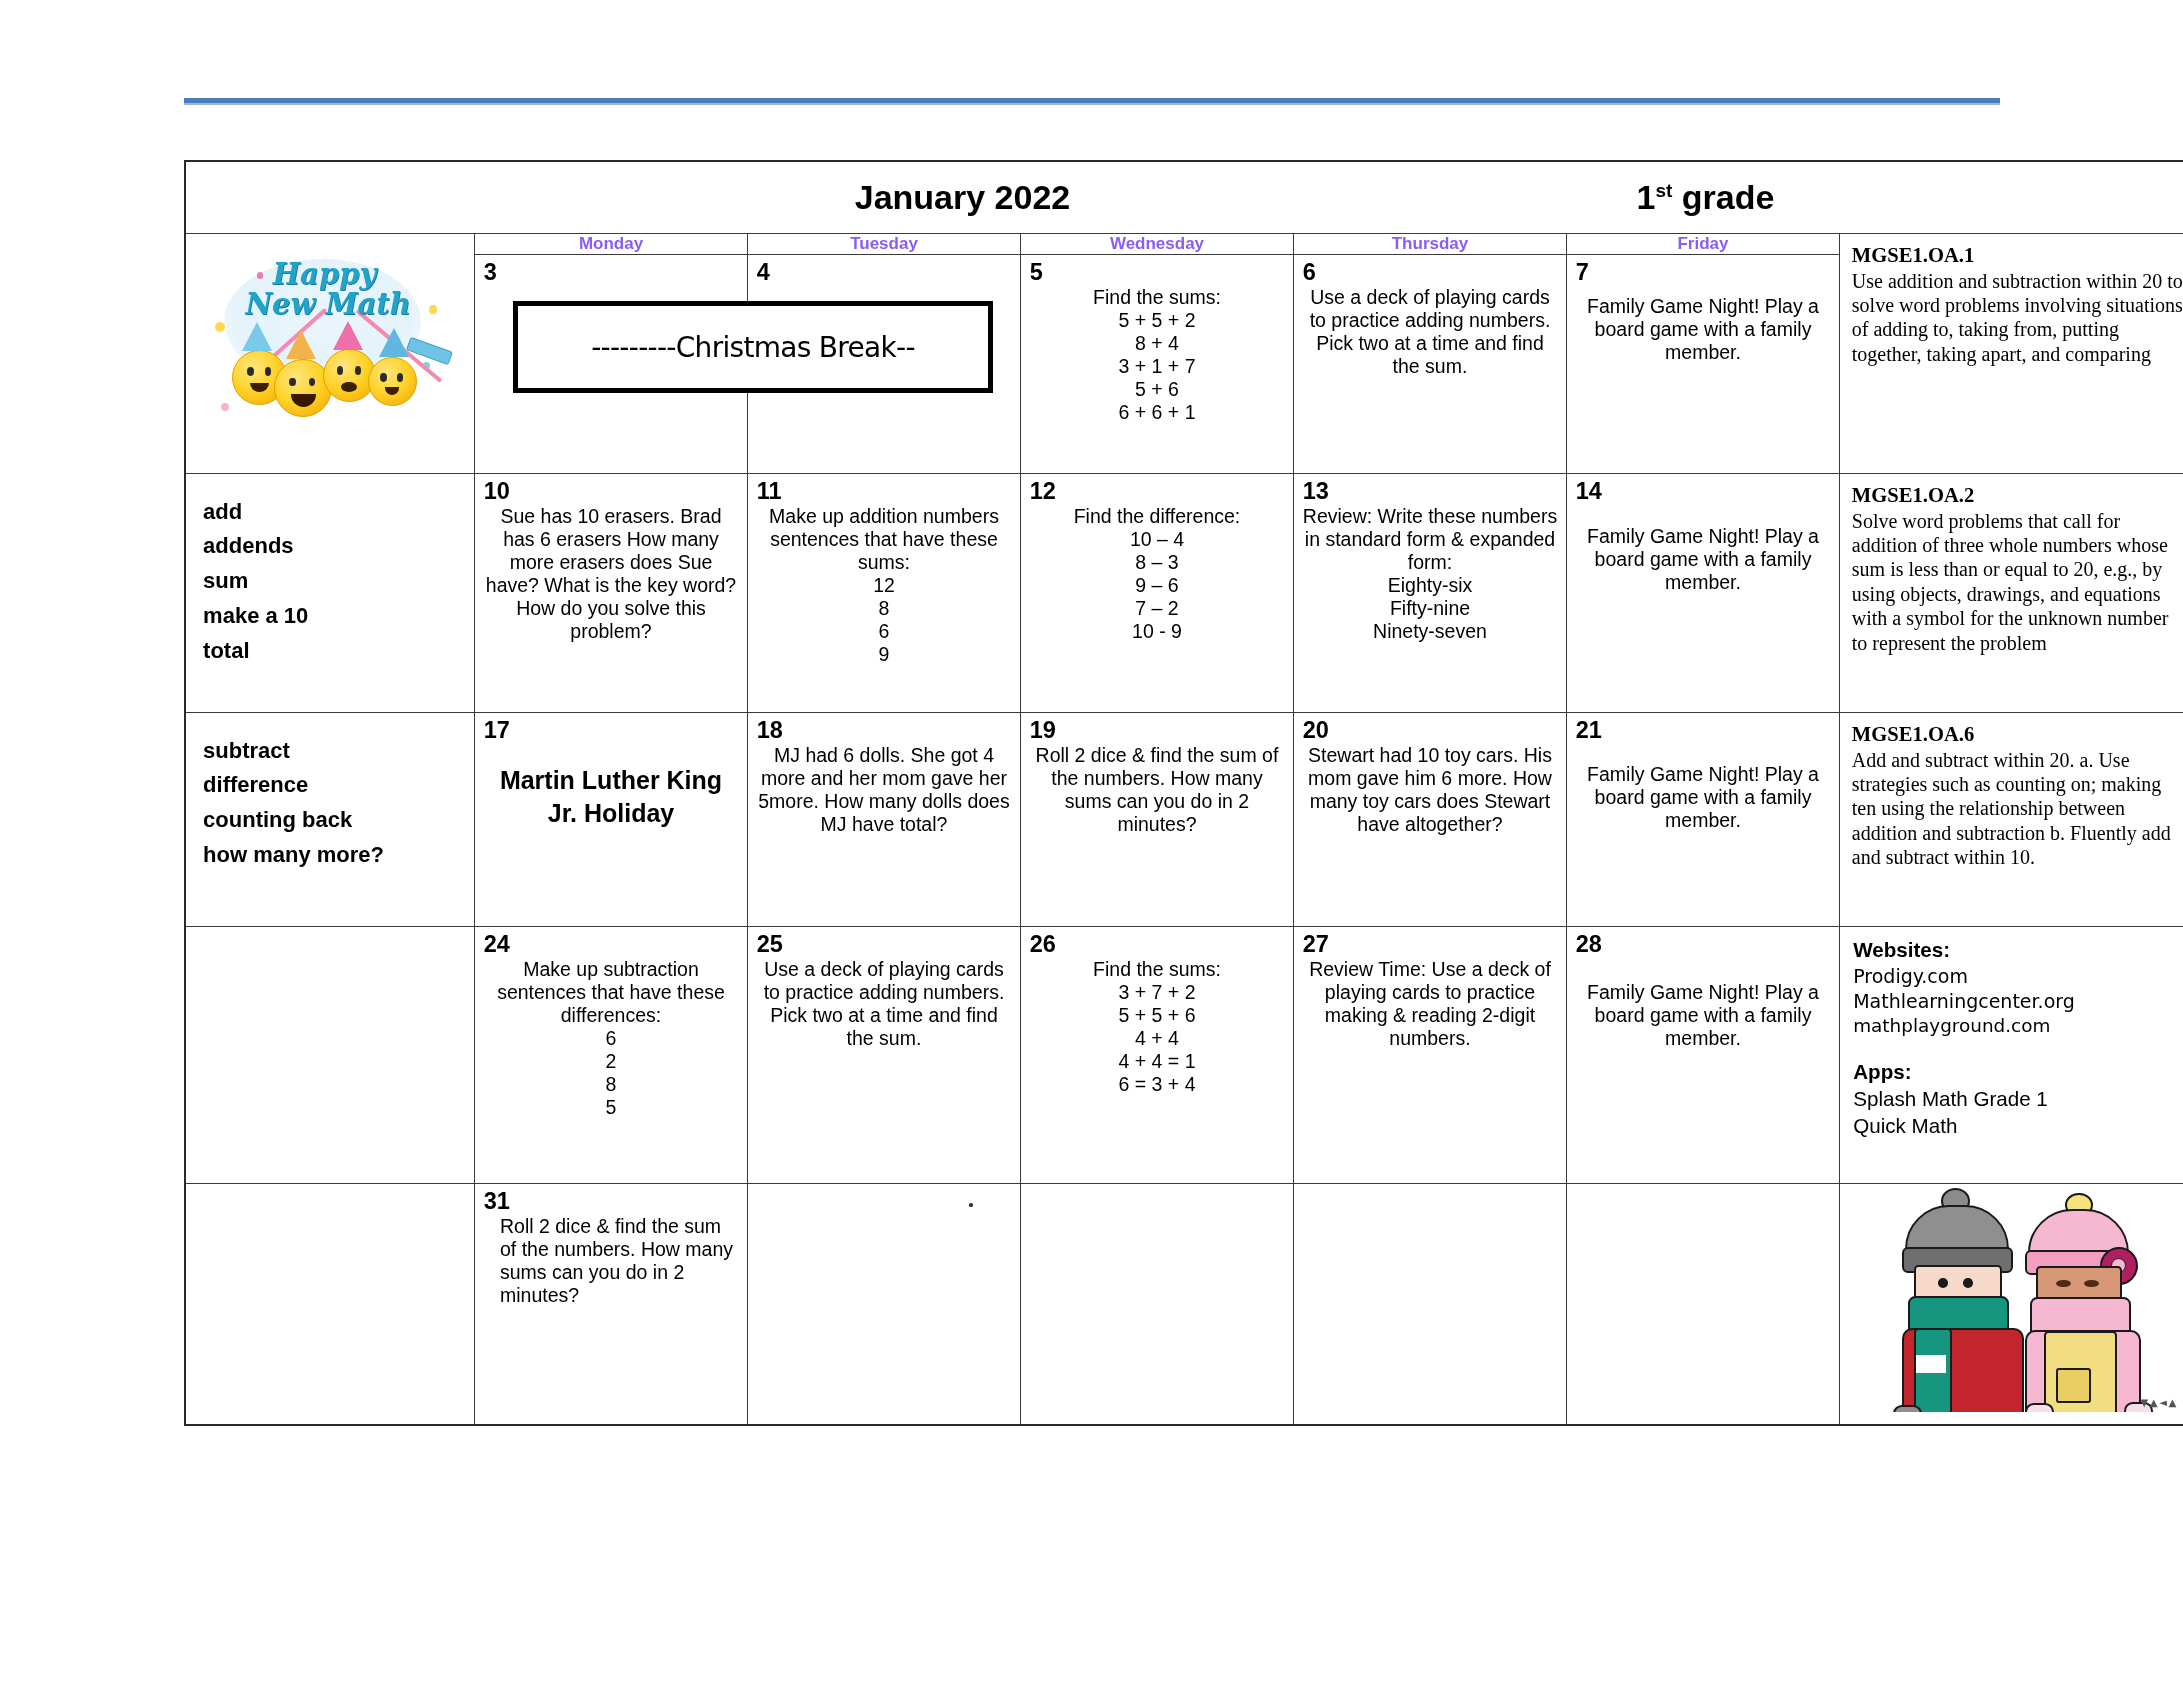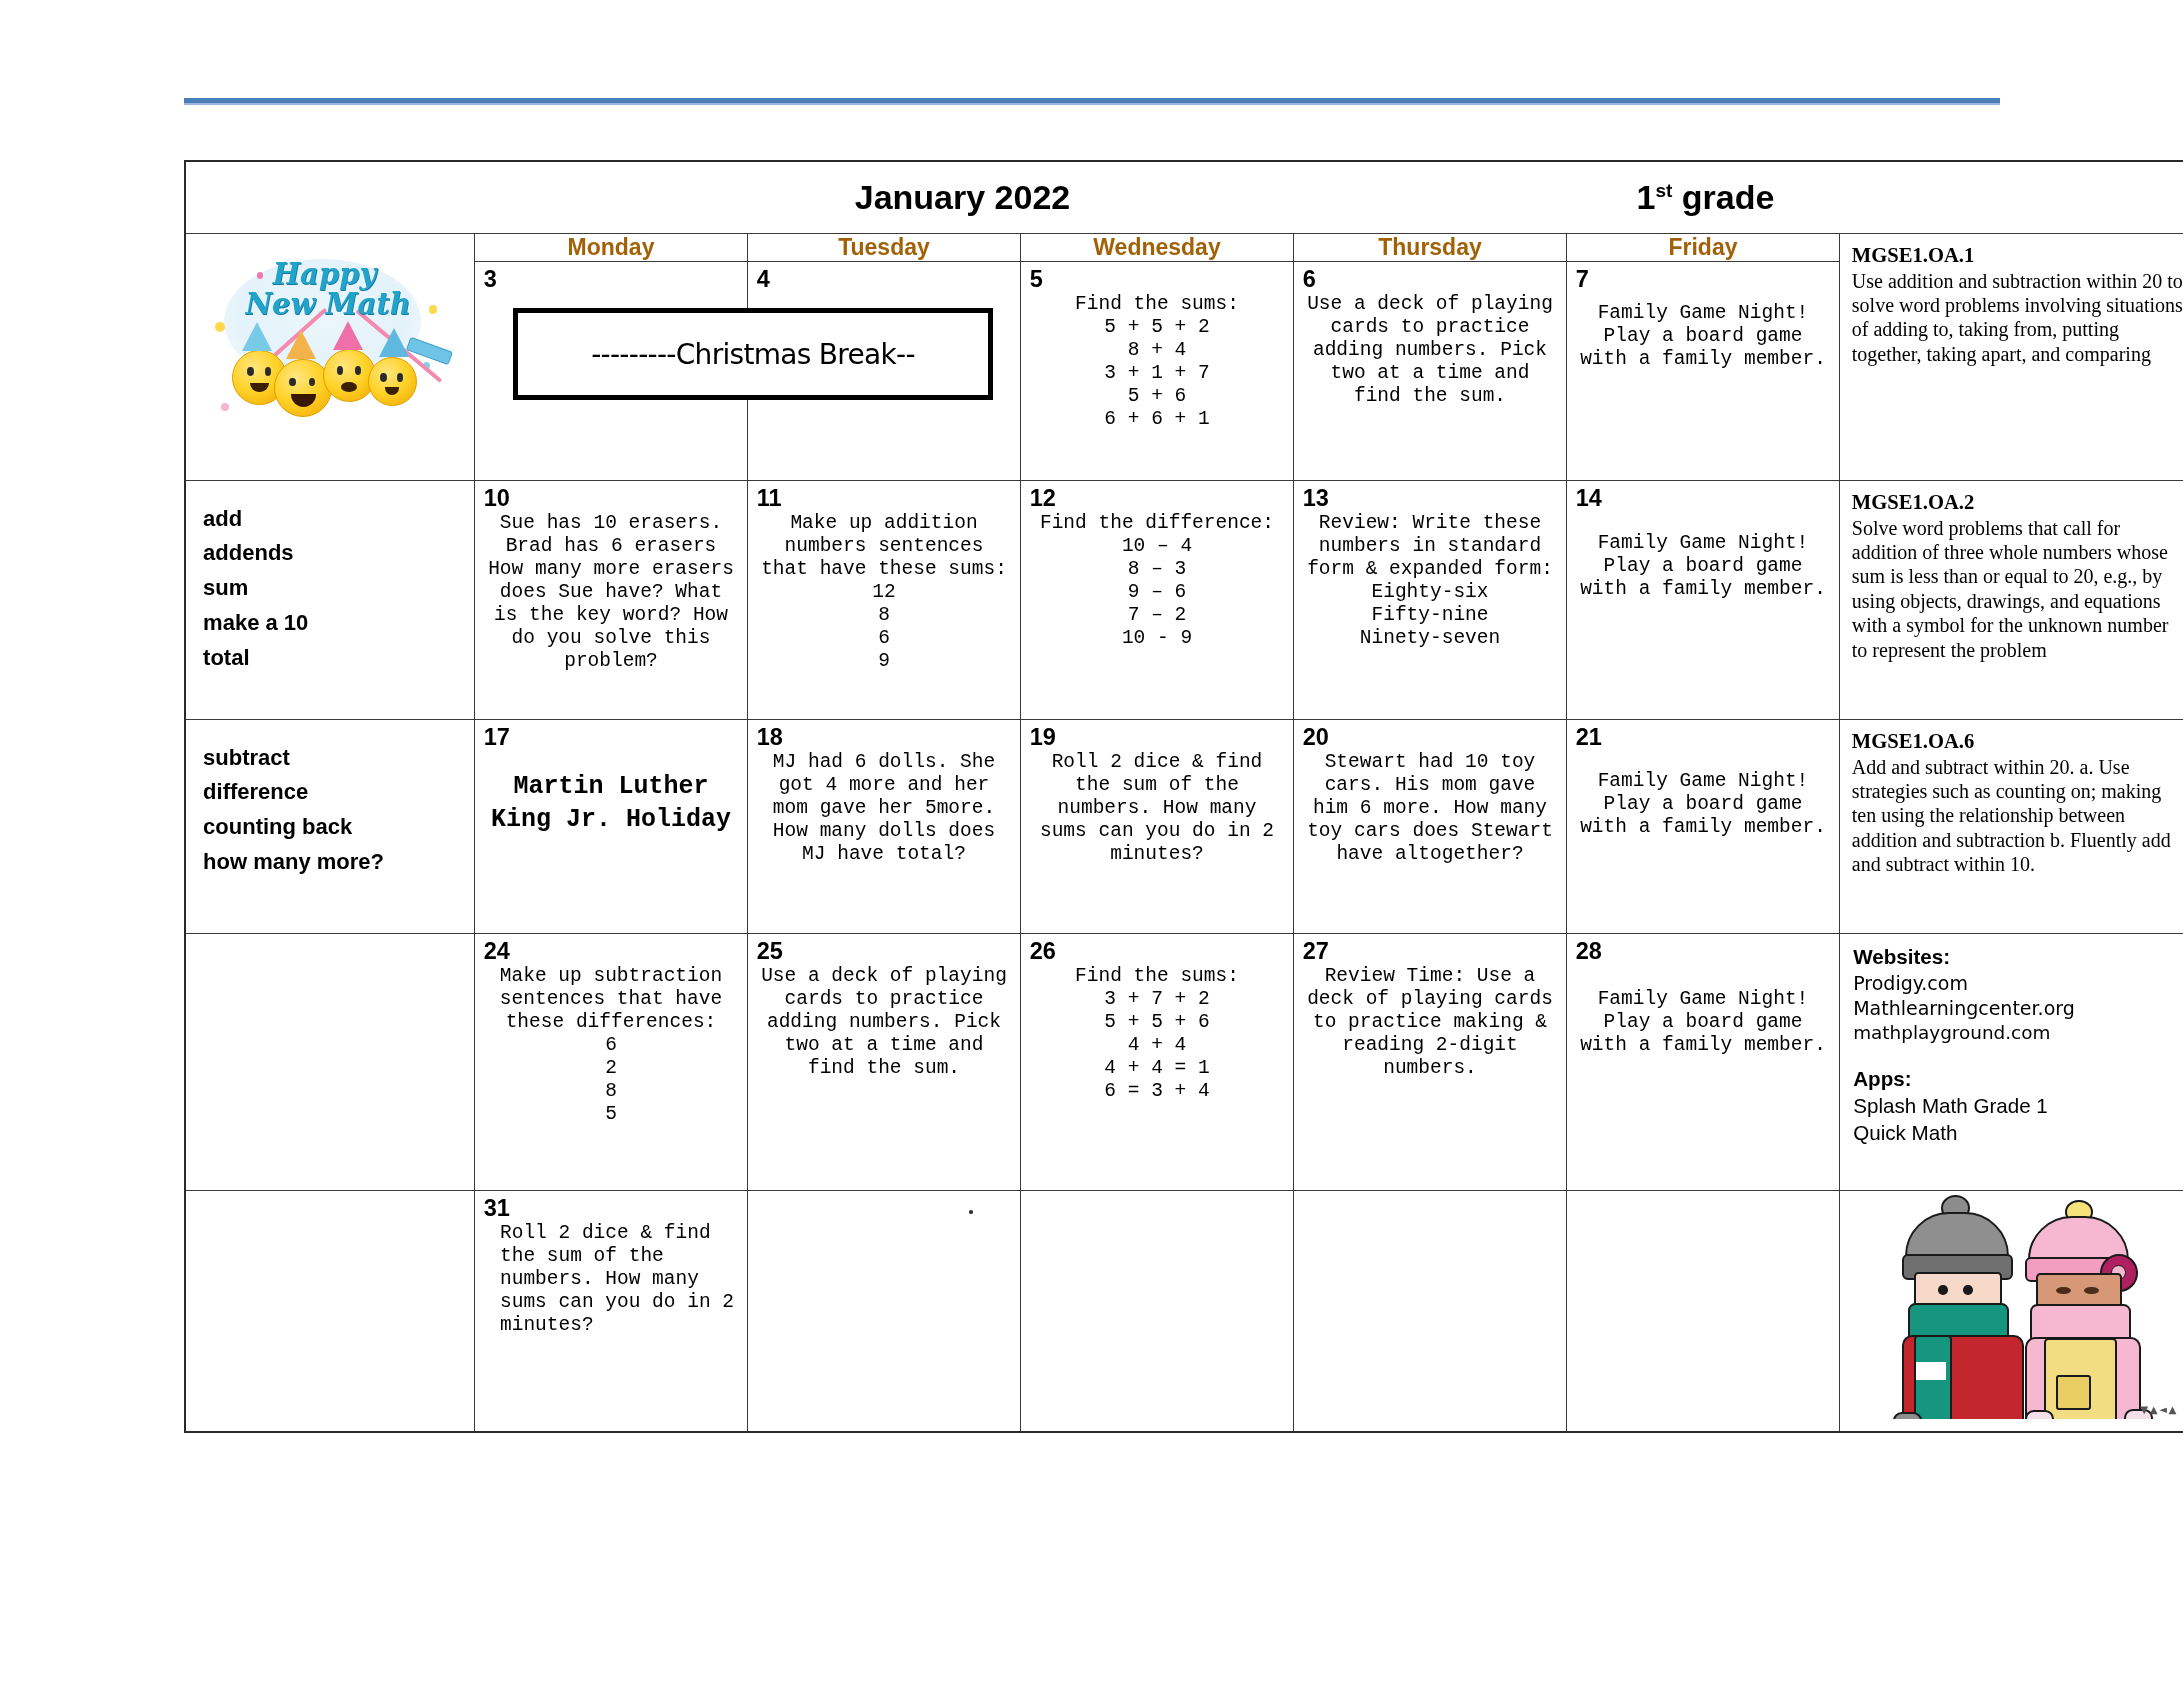--- a/index.html
+++ b/index.html
@@ -89,43 +89,42 @@
     font-size: 34px;
     font-weight: bold;
     color: #000;
     transform: translateX(515px);
   }
   .grade-title sup { font-size: 19px; vertical-align: super; }
 
   
   .dayhead {
     text-align: center;
-    font-size: 23px;
+    font-size: 17px;
     font-weight: bold;
     padding: 19px 2.9px 22px 2.9px;
-    color: #a16207;
+    color: #8b5cf6;
   }
 
   
   .daycell { position: relative; }
   .daynum {
     font-size: 23.5px;
     font-weight: bold;
     color: #000;
     padding: 5.9px 0 0 8.8px;
     line-height: 1.0;
   }
   .dayactivity {
     text-align: center;
     font-size: 19.5px;
     line-height: 1.18;
     color: #000;
     padding: 1.5px 8.8px 5.9px 8.8px;
     white-space: pre-line;
-    font-family: Liberation Mono, monospace;
   }
   .dayactivity.bold {
     font-weight: bold;
     font-size: 25px;
     padding-top: 22px;
     line-height: 1.3;
   }
 
   
   .row-w1 td { height: 218px; }

